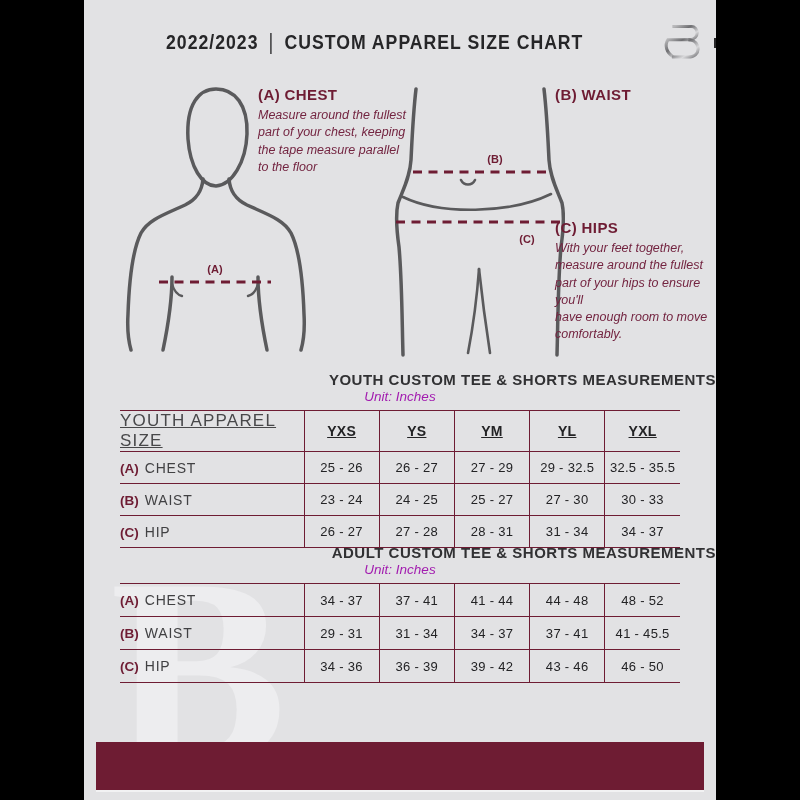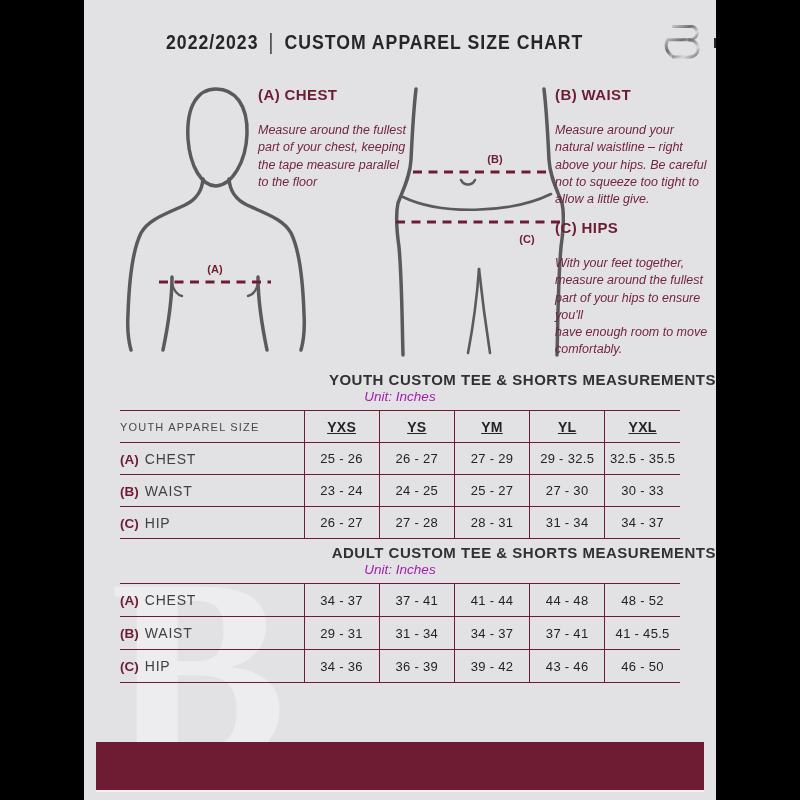--- a/index.html
+++ b/index.html
@@ -13,39 +13,39 @@
           display:flex;justify-content:space-between;align-items:center;z-index:3;margin-left:48px;}
   .h-left{display:flex;align-items:center;transform:scaleX(.84);transform-origin:left center;
           font-weight:700;font-size:21px;color:#262628;letter-spacing:1.2px;white-space:nowrap;}
   .h-div{font-weight:300;font-size:22px;margin:0 12px;color:#3a3a3c;}
   .h-right{display:flex;align-items:center;gap:10px;}
   .brand{font-weight:700;font-size:15px;letter-spacing:6px;color:#262628;}
 
   
   .m-block{position:absolute;z-index:2;}
   .m-head{font-weight:700;font-size:15px;color:var(--accent);letter-spacing:.4px;}
-  .m-desc{font-style:italic;font-size:12.5px;line-height:1.38;color:#732440;margin-top:19px;}
+  .m-desc{font-style:italic;font-size:12.5px;line-height:1.38;color:#732440;margin-top:4px;}
   .pre{white-space:pre-line;}
   .fig{position:absolute;z-index:1;}
 
   
   .sec-title{position:absolute;left:0;right:0;text-align:right;font-weight:700;
              font-size:15px;letter-spacing:.5px;color:#313133;z-index:2;}
   .sec-unit{position:absolute;left:0;right:0;text-align:center;font-style:italic;
             font-size:13.5px;color:#a21caf;z-index:2;}
 
   
   .size-table{position:absolute;left:36px;width:560px;border-collapse:collapse;
               table-layout:fixed;z-index:2;
               border-top:1.5px solid var(--accent);border-bottom:1.5px solid var(--accent);}
   .size-table tr{border-bottom:1.5px solid var(--accent);}
   .size-table td{height:31px;padding:0;vertical-align:middle;}
   #adult-table td{height:32px;}
   .c-lbl{padding-left:14px;text-align:left;}
-  .th-lbl{font-size:11px;letter-spacing:1.2px;color:#48484a;}
+  .th-lbl{font-size:17px;letter-spacing:1.2px;color:#48484a;text-decoration:underline;}
   .c-size{border-left:1.5px solid var(--accent);text-align:center;font-weight:700;
           font-size:14px;color:#232325;letter-spacing:.3px;text-decoration:underline;}
   .c-val{border-left:1.5px solid var(--accent);text-align:center;font-size:13px;
          color:#232325;letter-spacing:.3px;margin-top:24px;}
   .key{font-weight:700;color:var(--accent);font-size:13.5px;margin-right:6px;}
   .rlbl{font-size:14px;color:#414143;letter-spacing:.8px;}
 
   
   .footer{position:absolute;left:12px;top:742px;width:608px;height:48px;
           background:var(--accent);z-index:2;box-shadow:0 2px 0 rgba(255,255,255,.55);}
@@ -116,21 +116,20 @@
         <path d="M94 184 C97 212 101 242 105 268" stroke-width="2.6"></path>
       </g>
       <line x1="28" y1="87" x2="163" y2="87" stroke="#6e1c33" stroke-width="3" stroke-dasharray="9 6.5"></line>
       <text x="110" y="78" text-anchor="middle" font-size="11" fill="#6e1c33">(B)</text>
       <line x1="11" y1="137" x2="177" y2="137" stroke="#6e1c33" stroke-width="3" stroke-dasharray="9 6.5"></line>
       <text x="142" y="158" text-anchor="middle" font-size="11" fill="#6e1c33">(C)</text>
     </svg>
 
     <div class="m-block" style="left:471px;top:86px;width:158px;">
       <div class="m-head">(B) WAIST</div>
-      <div class="m-desc">Measure around your natural waistline – right above your hips. Be careful not to squeeze too tight to allow a little give.</div>
     </div>
 
     <div class="m-block" style="left:471px;top:219px;width:158px;">
       <div class="m-head">(C) HIPS</div>
       <div class="m-desc pre">With your feet together, measure around the fullest part of your hips to ensure you'll
 have enough room to move comfortably.</div>
     </div>
 
     <div class="sec-title" style="top:371px;">YOUTH CUSTOM TEE &amp; SHORTS MEASUREMENTS</div>
     <div class="sec-unit" style="top:389px;">Unit: Inches</div>

